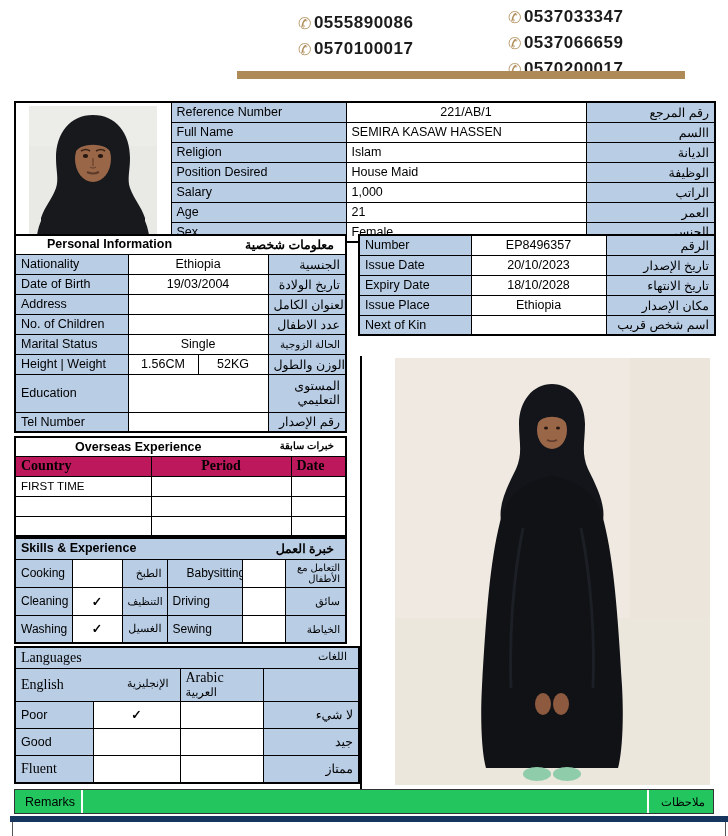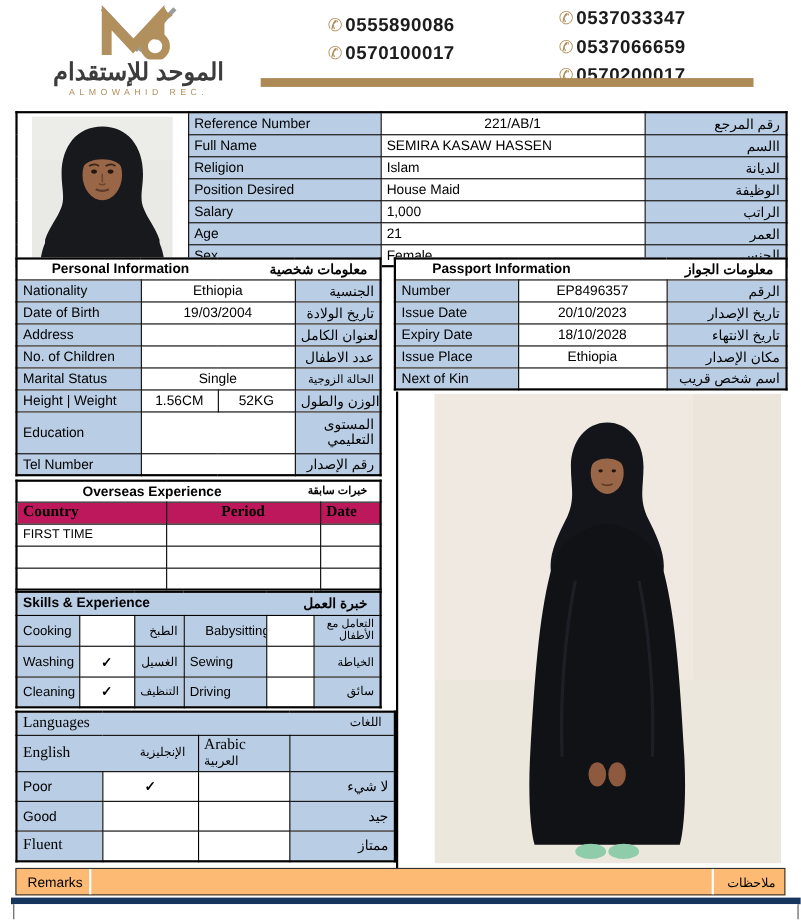--- a/index.html
+++ b/index.html
@@ -29,47 +29,36 @@
   .check { text-align:center; color:#1f3864; font-weight:bold; font-size:15px; }
   .wrap { white-space:normal !important; line-height:1.15; }
 
   
   .sec-hdr td { font-weight:bold; font-size:13px; }
 
   
   .photo-cell { padding:0 !important; text-align:center; vertical-align:middle; }
 
   
-  .remarks { position:absolute; left:14px; top:789px; width:700px; height:25px; background:#fdba74; border:1px solid #333; display:flex; align-items:center; font-size:12.5px; color:#000; }
+  .remarks { position:absolute; left:14px; top:789px; width:700px; height:25px; background:#22c55e; border:1px solid #333; display:flex; align-items:center; font-size:12.5px; color:#000; }
   .rem-left { width:66px; padding-left:10px; }
   .rem-sep { width:2px; align-self:stretch; background:#fdfdfd; }
   .rem-mid { flex:1; }
   .rem-right { width:64px; text-align:right; padding-right:8px; font-size:11.5px; }
   .navy-bar { position:absolute; left:10px; top:816px; width:718px; height:6px; background:#17365d; }
   .bottom-box { position:absolute; left:12px; top:822px; width:714px; height:14px; background:#fff; border-left:1px solid #555; border-right:1px solid #555; }
   .vline { position:absolute; left:360px; top:356px; width:2px; height:433px; background:#000; }
 
   .fullphoto { position:absolute; left:395px; top:358px; width:315px; height:427px; }
 </style>
 </head>
 <body>
 
 <div class="page">
 
-  <div class="logo">
-    <svg class="logo-mark" width="86" height="52" viewBox="0 0 86 52">
-      <path d="M10 6 L46 44" stroke="#9b9b9b" stroke-width="4" fill="none"></path>
-      <path d="M76 6 L40 44" stroke="#9b9b9b" stroke-width="4" fill="none"></path>
-      <path d="M14 48 L14 14 L38 40 L62 14 L62 34" stroke="#b2905e" stroke-width="9" fill="none"></path>
-      <circle cx="58" cy="40" r="10" stroke="#b2905e" stroke-width="7" fill="none"></circle>
-      <path d="M66 4 l3 5 l5 3 l-5 3 l-3 5 l-3 -5 l-5 -3 l5 -3 Z" fill="#b2905e"></path>
-    </svg>
-    <div class="logo-ar">الموحد للإستقدام</div>
-    <div class="logo-en">ALMOWAHID REC.</div>
-  </div>
 
   <div class="phones" style="left:298px; top:10px;">
     <div>
         <span class="ph-icon">✆</span>
         <span>0555890086</span>
       </div>
     <div>
         <span class="ph-icon">✆</span>
         <span>0570100017</span>
       </div>
@@ -212,28 +201,20 @@
   </tbody>
     </table>
 
   <table class="frm" style="left:358px; top:234px; width:356px;">
     <colgroup>
         <col style="width:112px">
         <col style="width:135px">
         <col style="width:109px">
       </colgroup>
     <tbody>
-        <tr class="sec-hdr">
-      <td colspan="3" style="height:19px;">
-        <div class="split">
-              <span style="margin-left:28px;">Passport Information</span>
-              <span class="arab bold" style="font-size:12.5px;">معلومات الجواز</span>
-            </div>
-      </td>
-    </tr>
     <tr>
       <td class="blue">Number</td>
       <td class="ctr">EP8496357</td>
       <td class="blue arab">الرقم</td>
     </tr>
     <tr>
       <td class="blue">Issue Date</td>
       <td class="ctr">20/10/2023</td>
       <td class="blue arab">تاريخ الإصدار</td>
     </tr>
@@ -313,34 +294,34 @@
     </tr>
     <tr>
       <td class="blue" style="height:28px; font-size:12px;">Cooking</td>
       <td class="check"></td>
       <td class="blue arab" style="font-size:11px;">الطبخ</td>
       <td class="blue" style="font-size:12px;padding-left:19px;">Babysitting</td>
       <td class="check"></td>
       <td class="blue arab wrap" style="font-size:10px;">التعامل مع الأطفال</td>
     </tr>
     <tr>
+      <td class="blue" style="height:28px; font-size:12px;">Cleaning</td>
+      <td class="check">✓</td>
+      <td class="blue arab" style="font-size:10.5px;">التنظيف</td>
+      <td class="blue" style="font-size:12px;">Driving</td>
+      <td class="check"></td>
+      <td class="blue arab" style="font-size:11px;">سائق</td>
+    </tr>
+    <tr>
       <td class="blue" style="height:28px; font-size:12px;">Washing</td>
       <td class="check">✓</td>
       <td class="blue arab" style="font-size:11px;">الغسيل</td>
       <td class="blue" style="font-size:12px;">Sewing</td>
       <td class="check"></td>
       <td class="blue arab" style="font-size:10.5px;">الخياطة</td>
-    </tr>
-    <tr>
-      <td class="blue" style="height:28px; font-size:12px;">Cleaning</td>
-      <td class="check">✓</td>
-      <td class="blue arab" style="font-size:10.5px;">التنظيف</td>
-      <td class="blue" style="font-size:12px;">Driving</td>
-      <td class="check"></td>
-      <td class="blue arab" style="font-size:11px;">سائق</td>
     </tr>
   </tbody>
     </table>
 
   <table class="frm" style="left:14px; top:646px; width:344px;">
     <colgroup>
         <col style="width:78px">
         <col style="width:87px">
         <col style="width:83px">
         <col style="width:96px">

